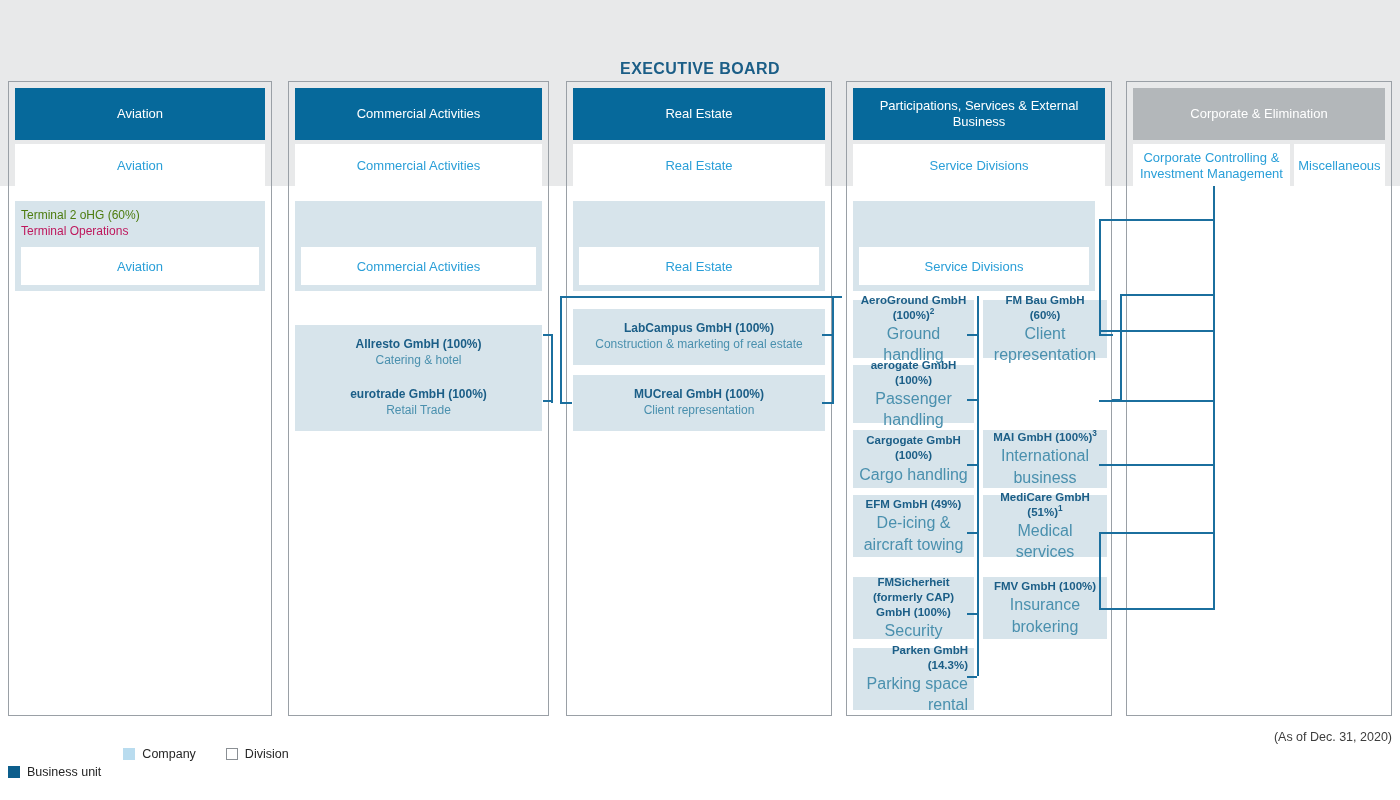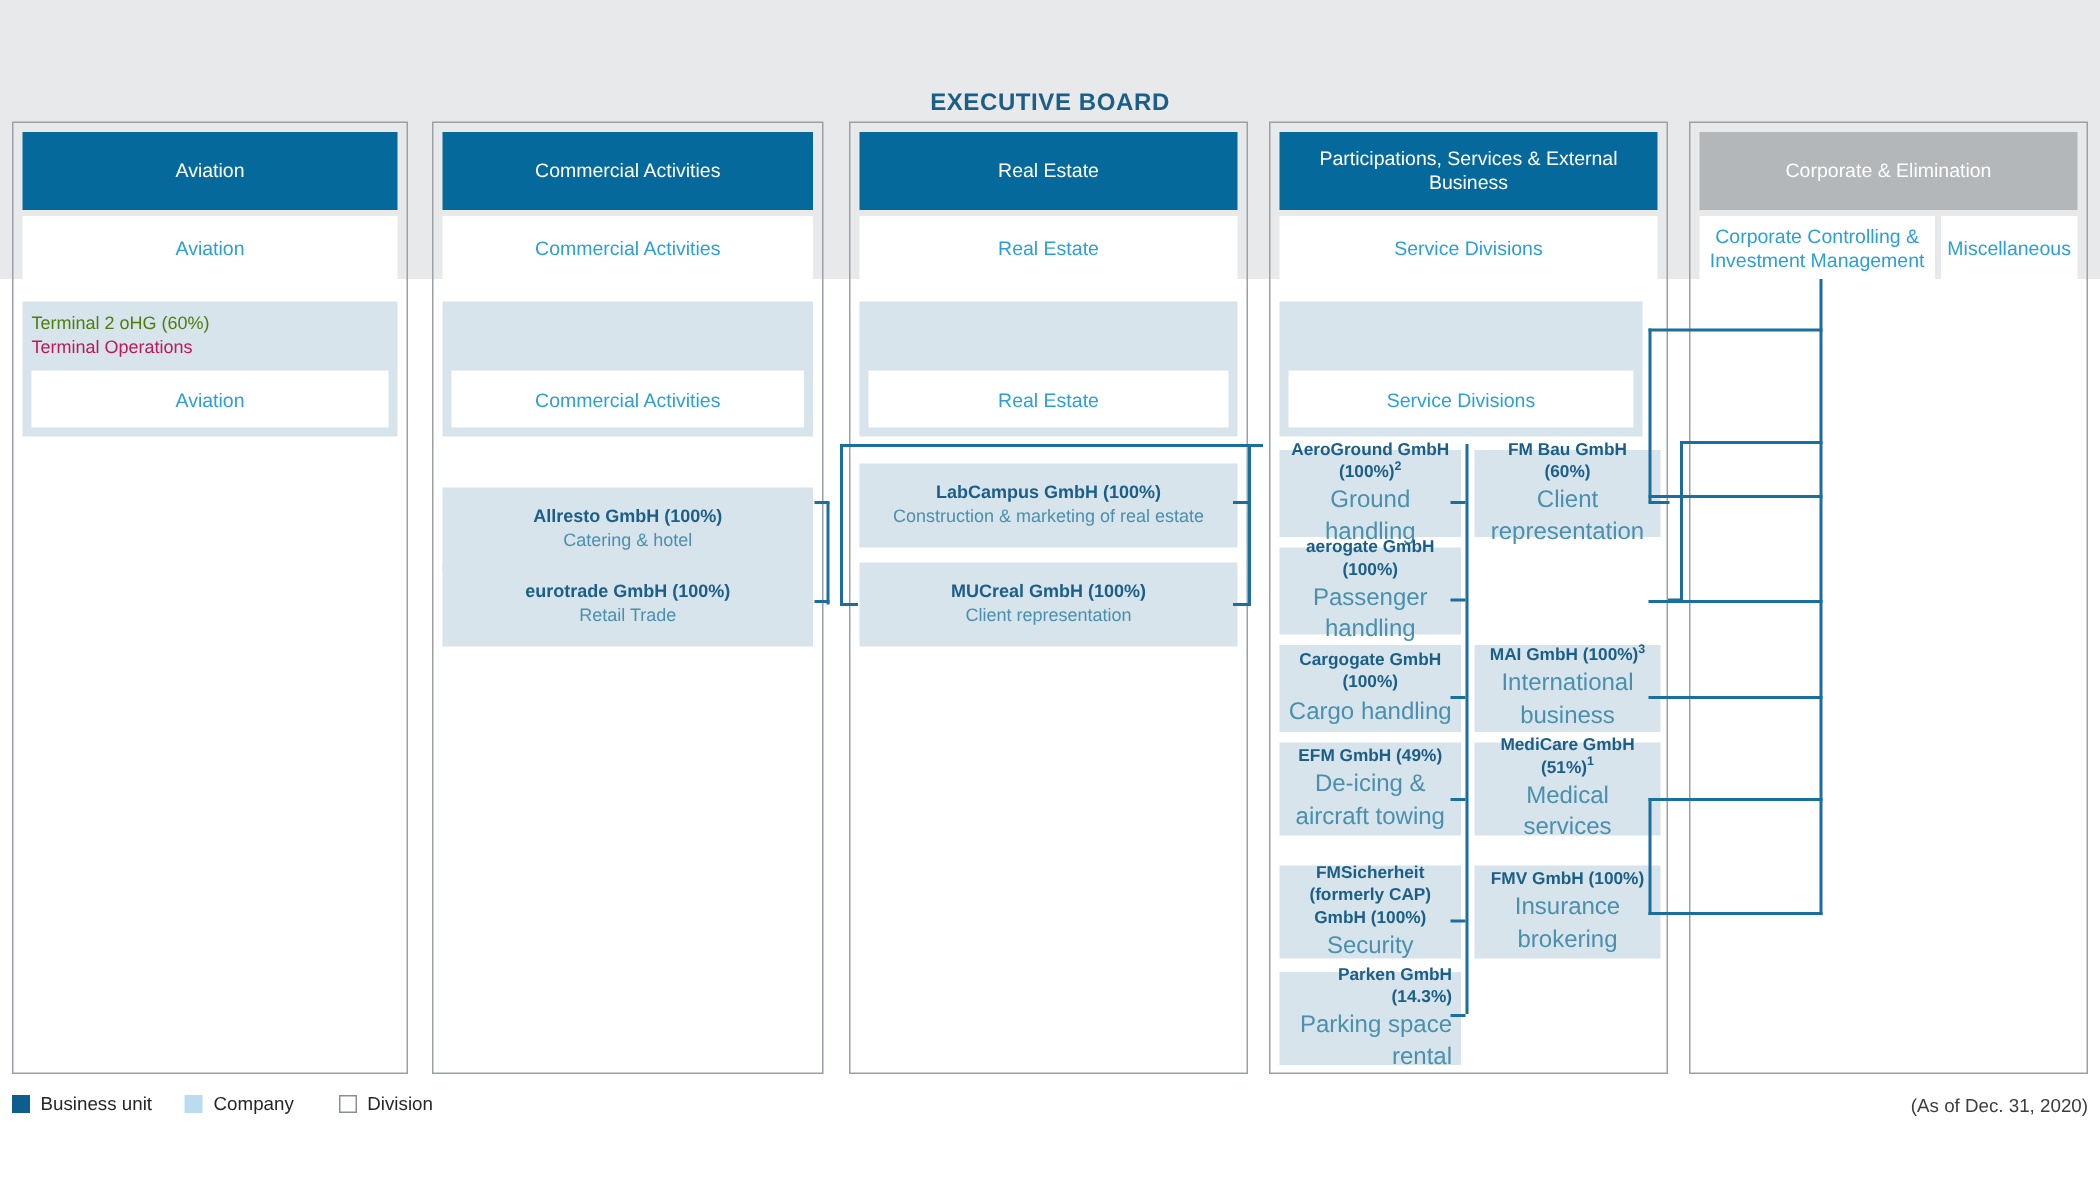--- a/index.html
+++ b/index.html
@@ -359,21 +359,21 @@
   <div class="line h" style="left:1099px; top:330px; width:116px;"></div>
   <div class="line h" style="left:1099px; top:464px; width:116px;"></div>
 
   <div class="line h" style="left:1099px; top:400px; width:116px;"></div>
   <div class="line h" style="left:1099px; top:532px; width:116px;"></div>
 
   <div class="line h" style="left:1099px; top:608px; width:116px;"></div>
   <div class="line v" style="left:1099px; top:532px; height:78px;"></div>
 
   <div class="legend">
-    <div class="item" style="margin-right:22px;">
+    <div class="item" style="margin-right:22px;margin-top:36px;">
       <span class="sw bu"></span>
       <span>Business unit</span>
     </div>
     <div class="item" style="margin-right:30px;">
       <span class="sw co"></span>
       <span>Company</span>
     </div>
     <div class="item">
       <span class="sw dv"></span>
       <span>Division</span>

